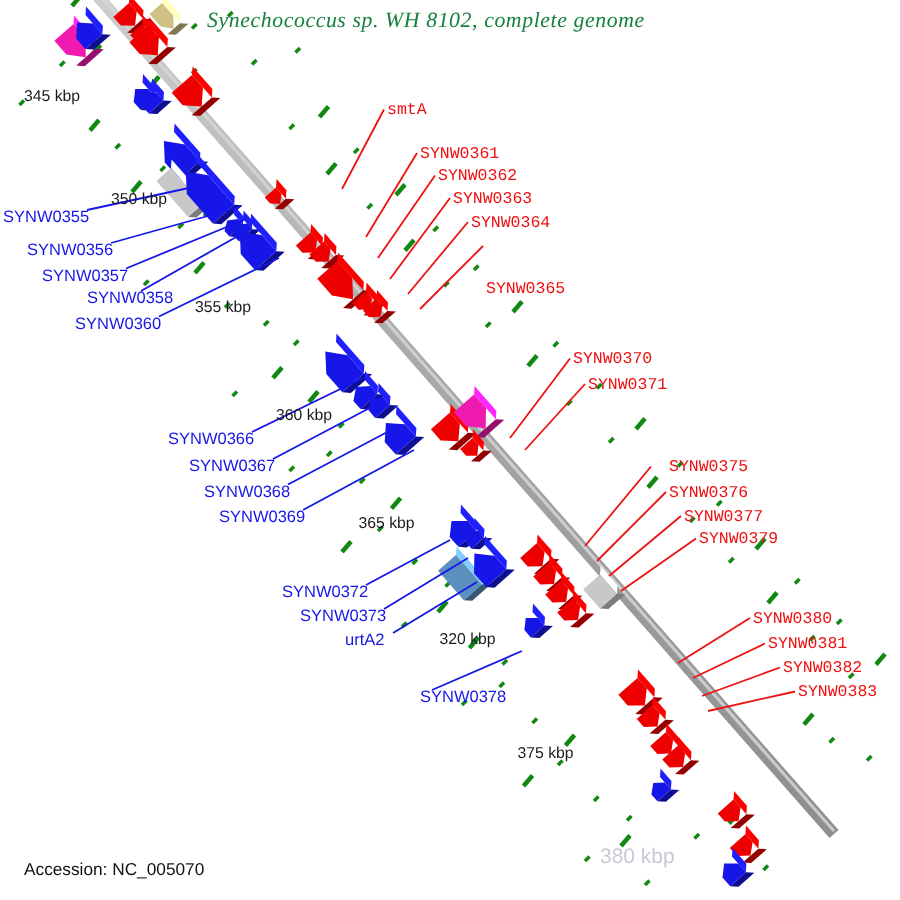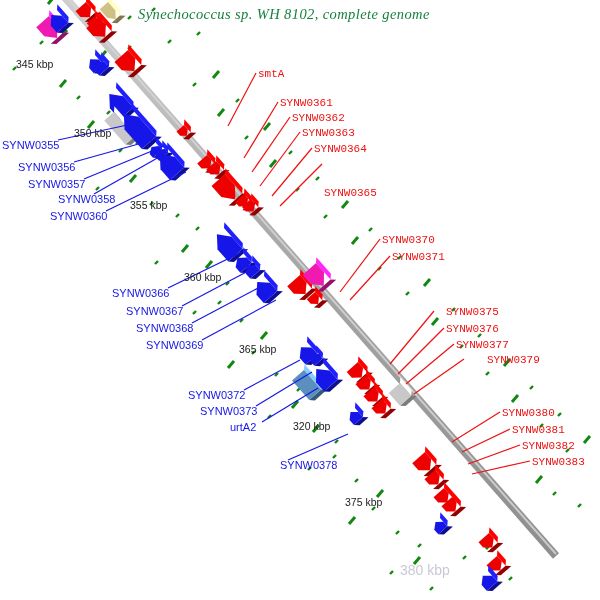--- a/index.html
+++ b/index.html
@@ -405,21 +405,21 @@
       <div class="lblR" style="left: 280px; top: 97px;">SYNW0361</div>
       <div class="lblR" style="left: 292px; top: 112px;">SYNW0362</div>
       <div class="lblR" style="left: 302px; top: 127px;">SYNW0363</div>
       <div class="lblR" style="left: 314px; top: 143px;">SYNW0364</div>
       <div class="lblR" style="left: 324px; top: 159px; margin-top: 28px;">SYNW0365</div>
       <div class="lblR" style="left: 382px; top: 234px;">SYNW0370</div>
       <div class="lblR" style="left: 392px; top: 251px; text-align: right;">SYNW0371</div>
       <div class="lblR" style="left: 446px; top: 306px;">SYNW0375</div>
       <div class="lblR" style="left: 446px; top: 323px;">SYNW0376</div>
       <div class="lblR" style="left: 456px; top: 339px;">SYNW0377</div>
-      <div class="lblR" style="left: 466px; top: 354px; margin-left: 21px;">SYNW0379</div>
+      <div class="lblR" style="left: 466px; top: 354px;">SYNW0379</div>
       <div class="lblR" style="left: 502px; top: 407px;">SYNW0380</div>
       <div class="lblR" style="left: 512px; top: 424px;">SYNW0381</div>
       <div class="lblR" style="left: 522px; top: 440px;">SYNW0382</div>
       <div class="lblR" style="left: 532px; top: 456px;">SYNW0383</div>
     </div>
   <div id="labelsB">
       <div class="lblB" style="left: 2px; top: 139px;">SYNW0355</div>
       <div class="lblB" style="left: 18px; top: 161px;">SYNW0356</div>
       <div class="lblB" style="left: 28px; top: 178px;">SYNW0357</div>
       <div class="lblB" style="left: 34px; top: 193px; margin-left: 24px;">SYNW0358</div>
@@ -427,14 +427,15 @@
       <div class="lblB" style="left: 112px; top: 287px;">SYNW0366</div>
       <div class="lblB" style="left: 126px; top: 305px;">SYNW0367</div>
       <div class="lblB" style="left: 136px; top: 322px;">SYNW0368</div>
       <div class="lblB" style="left: 146px; top: 339px;">SYNW0369</div>
       <div class="lblB" style="left: 188px; top: 389px;">SYNW0372</div>
       <div class="lblB" style="left: 200px; top: 405px;">SYNW0373</div>
       <div class="lblB" style="left: 230px; top: 421px;">urtA2</div>
       <div class="lblB" style="left: 232px; top: 459px; margin-left: 48px;">SYNW0378</div>
     </div>
 
+  <div class="stat" style="left:16px;top:574px;">Accession: NC_005070</div>
 
 </div>
 
 </body></html>

